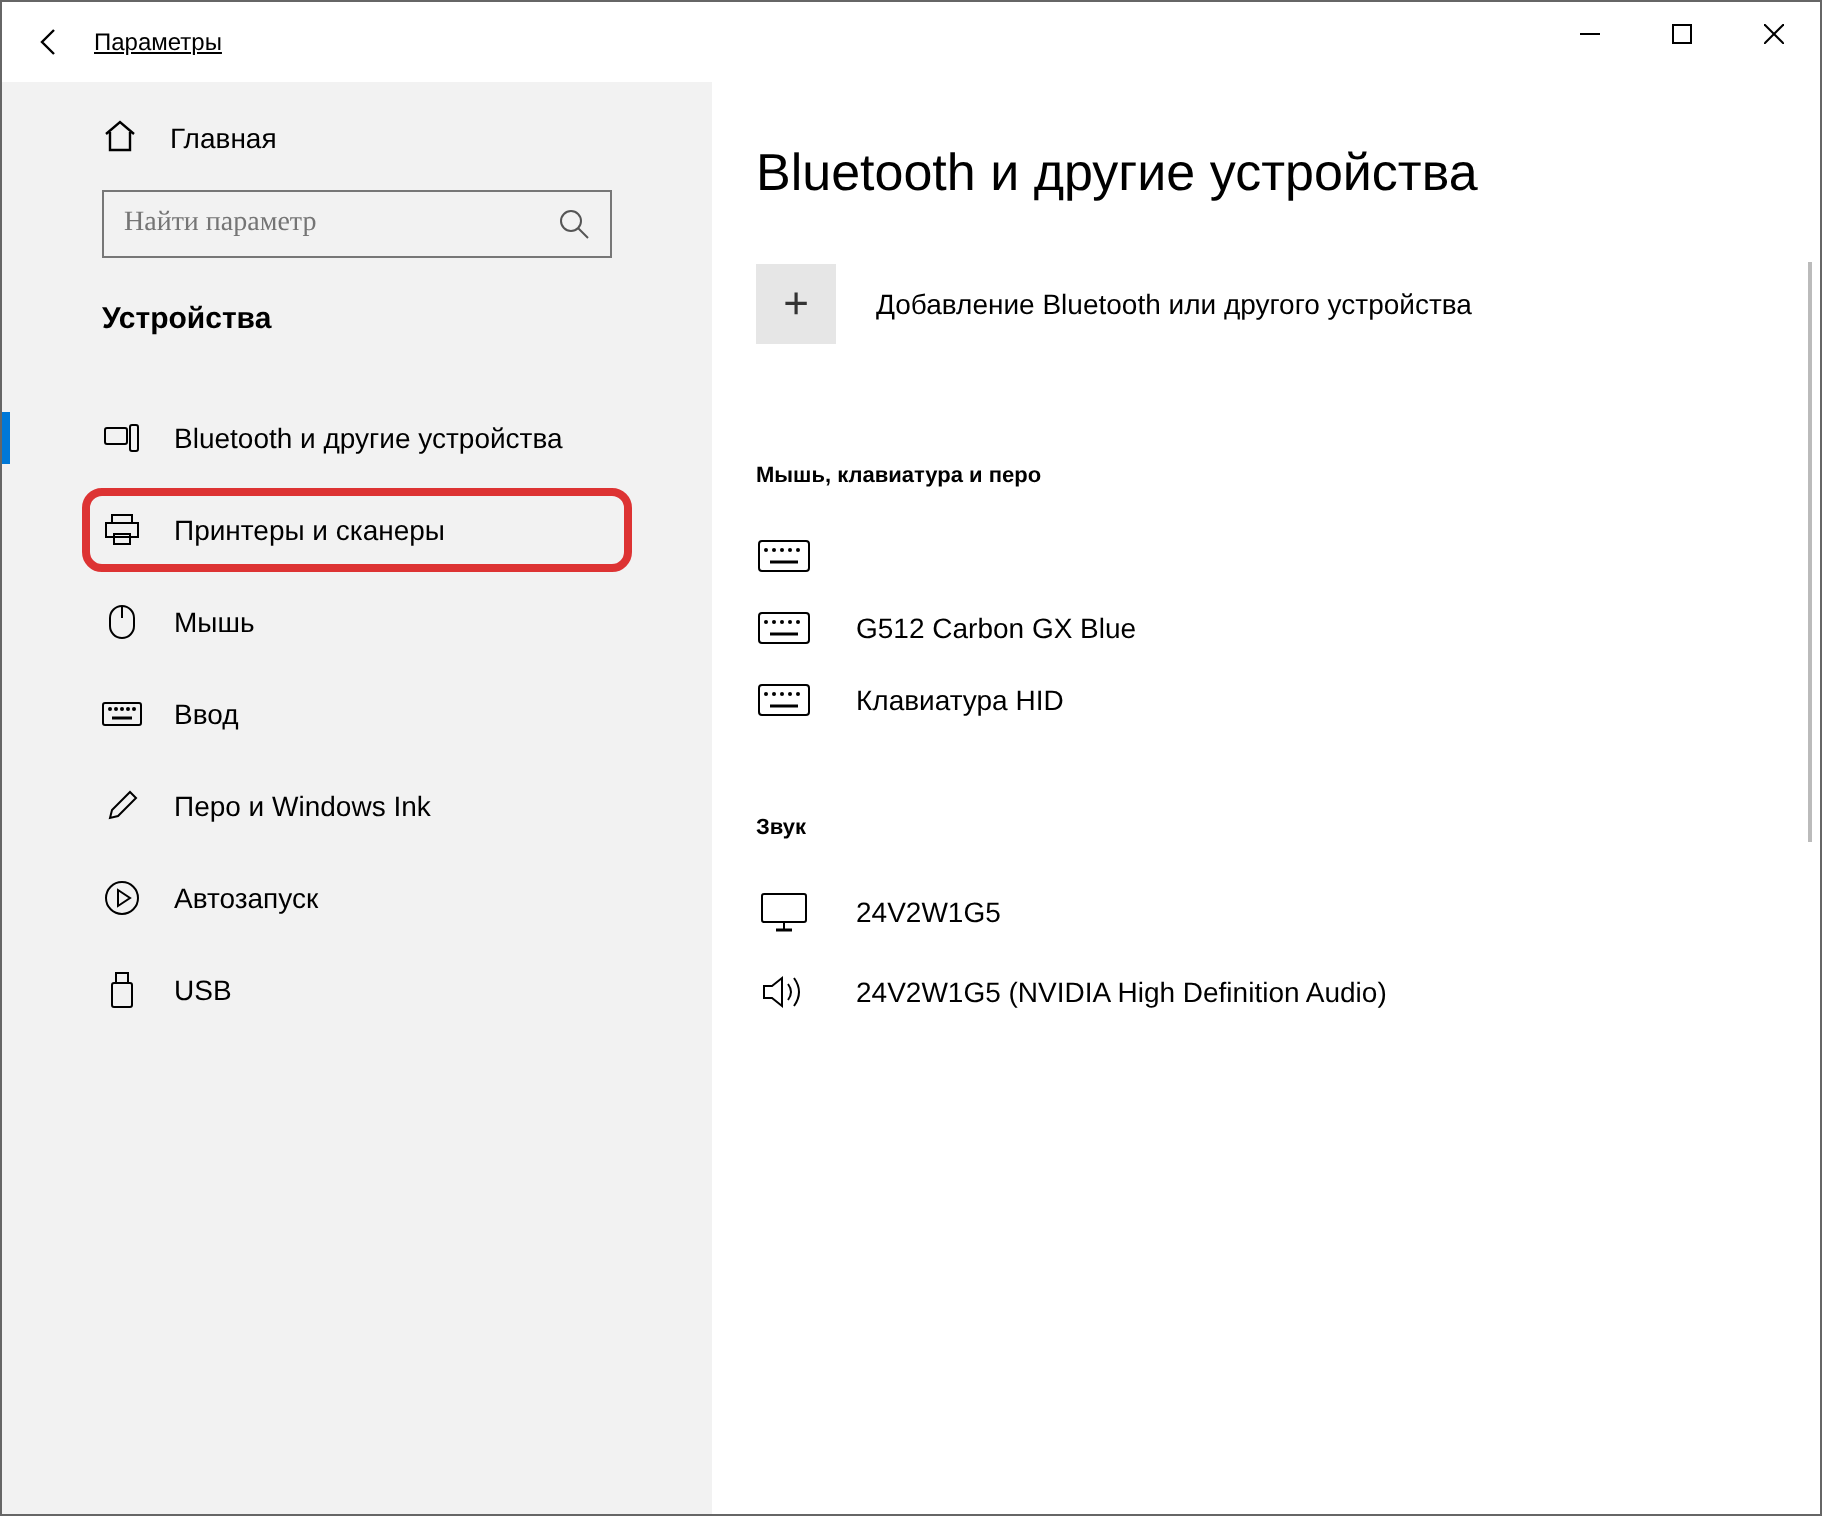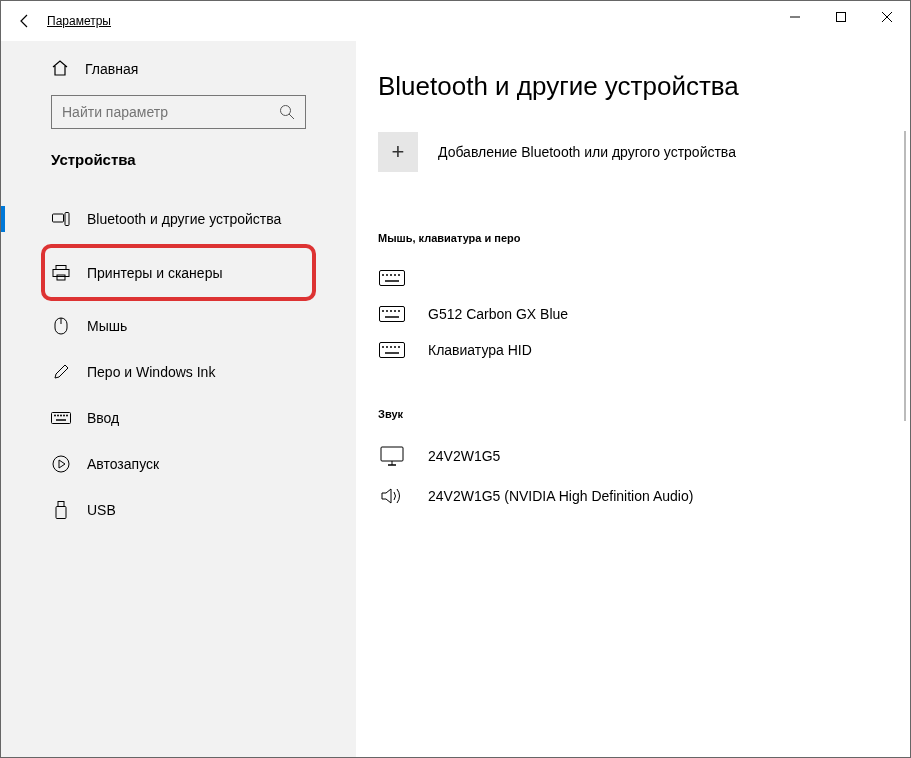--- a/index.html
+++ b/index.html
@@ -7,27 +7,27 @@
   .window { width: 911px; height: 758px; margin: 0; position: relative; border: 1px solid #666; display: flex; flex-direction: column; background: #fff; }
   .titlebar { height: 40px; display: flex; align-items: center; padding-left: 10px; }
   .titlebar .back { width: 28px; height: 28px; display:flex; align-items:center; justify-content:center; margin-right: 8px; }
   .titlebar .title { font-size: 12px; text-decoration: underline; }
   .win-controls { position: absolute; top: 0; right: 0; display: flex; }
   .win-controls div { width: 46px; height: 32px; display:flex; align-items:center; justify-content:center; }
   .body { flex: 1; display: flex; min-height: 0; }
   .sidebar { width: 355px; background: #f2f2f2; padding: 18px 0 0 0; display:flex; flex-direction:column; }
   .home-row { display:flex; align-items:flex-end; padding: 0 30px 18px 50px; gap:16px; font-size: 14px; }
   .search-box { margin: 0 50px 22px 50px; height: 34px; border: 1px solid #777; display:flex; align-items:center; padding: 0 10px; background:#fff0; }
-  .search-box input { border:none; outline:none; flex:1; font-size:14px; background:transparent; color:#b91c1c; }
+  .search-box input { border:none; outline:none; flex:1; font-size:14px; background:transparent; color:#b91c1c;font-family:Liberation Serif, serif; }
   .search-box .sicon { color:#555; }
   .section-title { padding: 0 50px 10px 50px; font-weight: 600; font-size: 15px; }
   .nav { margin-top: 18px; }
   .nav-item { display:flex; align-items:center; height: 46px; padding: 0 50px; gap: 16px; font-size: 14px; position:relative; }
   .nav-item.active::before { content:""; position:absolute; left:0; top:10px; bottom:10px; width:4px; background:#0078d7; }
-  .nav-item.highlight { outline: 4px solid #d33; outline-offset: -4px; border-radius: 10px; margin: 2px 40px; padding: 0 10px; height:57px;}
+  .nav-item.highlight { outline: 4px solid #d33; outline-offset: -4px; border-radius: 10px; margin: 2px 40px; padding: 0 10px; height:42px;}
   .nav-item.highlight .nicon { margin-left:0; }
   .nav-item .nicon { width:20px; display:flex; justify-content:center; }
   .content { flex:1; padding: 30px 30px 30px 22px; overflow:hidden; position:relative; }
   .content h1 { font-weight: 400; font-size: 26px; margin-bottom: 30px; }
   .add-row { display:flex; align-items:center; gap:20px; margin-bottom: 60px;}
   .add-btn { width:40px; height:40px; background:#e6e6e6; display:flex; align-items:center; justify-content:center; font-size:22px; color:#333; }
   .subhead { font-weight:700; font-size:11px; margin-bottom: 16px; }
   .dev-row { display:flex; align-items:center; gap:22px; padding: 10px 0; font-size:14px; }
   .dev-row .dicon { width:28px; display:flex; justify-content:center; }
   .group { margin-bottom: 40px; }
@@ -119,44 +119,44 @@
             <svg width="14" height="18" viewBox="0 0 14 18">
                 <rect x="1" y="1" width="12" height="16" rx="6" stroke="#000" fill="none"></rect>
                 <line x1="7" y1="1" x2="7" y2="7" stroke="#000"></line>
               </svg>
           </span>
           <span>Мышь</span>
         </div>
 
         <div class="nav-item">
           <span class="nicon">
-            <svg width="16" height="16" viewBox="0 0 16 16">
-                <path d="M2 14 L3 10 L12 1 L15 4 L6 13 Z" stroke="#000" fill="none"></path>
-              </svg>
-          </span>
-          <span>Перо и Windows Ink</span>
-        </div>
-
-        <div class="nav-item">
-          <span class="nicon">
             <svg width="20" height="12" viewBox="0 0 20 12">
                 <rect x="0.5" y="0.5" width="19" height="11" rx="1" stroke="#000" fill="none"></rect>
                 <line x1="4" y1="3.5" x2="4" y2="3.5" stroke="#000" stroke-width="2" stroke-linecap="round"></line>
                 <line x1="7" y1="3.5" x2="7" y2="3.5" stroke="#000" stroke-width="2" stroke-linecap="round"></line>
                 <line x1="10" y1="3.5" x2="10" y2="3.5" stroke="#000" stroke-width="2" stroke-linecap="round"></line>
                 <line x1="13" y1="3.5" x2="13" y2="3.5" stroke="#000" stroke-width="2" stroke-linecap="round"></line>
                 <line x1="16" y1="3.5" x2="16" y2="3.5" stroke="#000" stroke-width="2" stroke-linecap="round"></line>
                 <line x1="5" y1="8" x2="15" y2="8" stroke="#000" stroke-width="1.5"></line>
               </svg>
           </span>
           <span>Ввод</span>
         </div>
 
         <div class="nav-item">
           <span class="nicon">
+            <svg width="16" height="16" viewBox="0 0 16 16">
+                <path d="M2 14 L3 10 L12 1 L15 4 L6 13 Z" stroke="#000" fill="none"></path>
+              </svg>
+          </span>
+          <span>Перо и Windows Ink</span>
+        </div>
+
+        <div class="nav-item">
+          <span class="nicon">
             <svg width="18" height="18" viewBox="0 0 18 18">
                 <circle cx="9" cy="9" r="8" stroke="#000" fill="none"></circle>
                 <path d="M7 5 L13 9 L7 13 Z" stroke="#000" fill="none"></path>
               </svg>
           </span>
           <span>Автозапуск</span>
         </div>
 
         <div class="nav-item">
           <span class="nicon">

